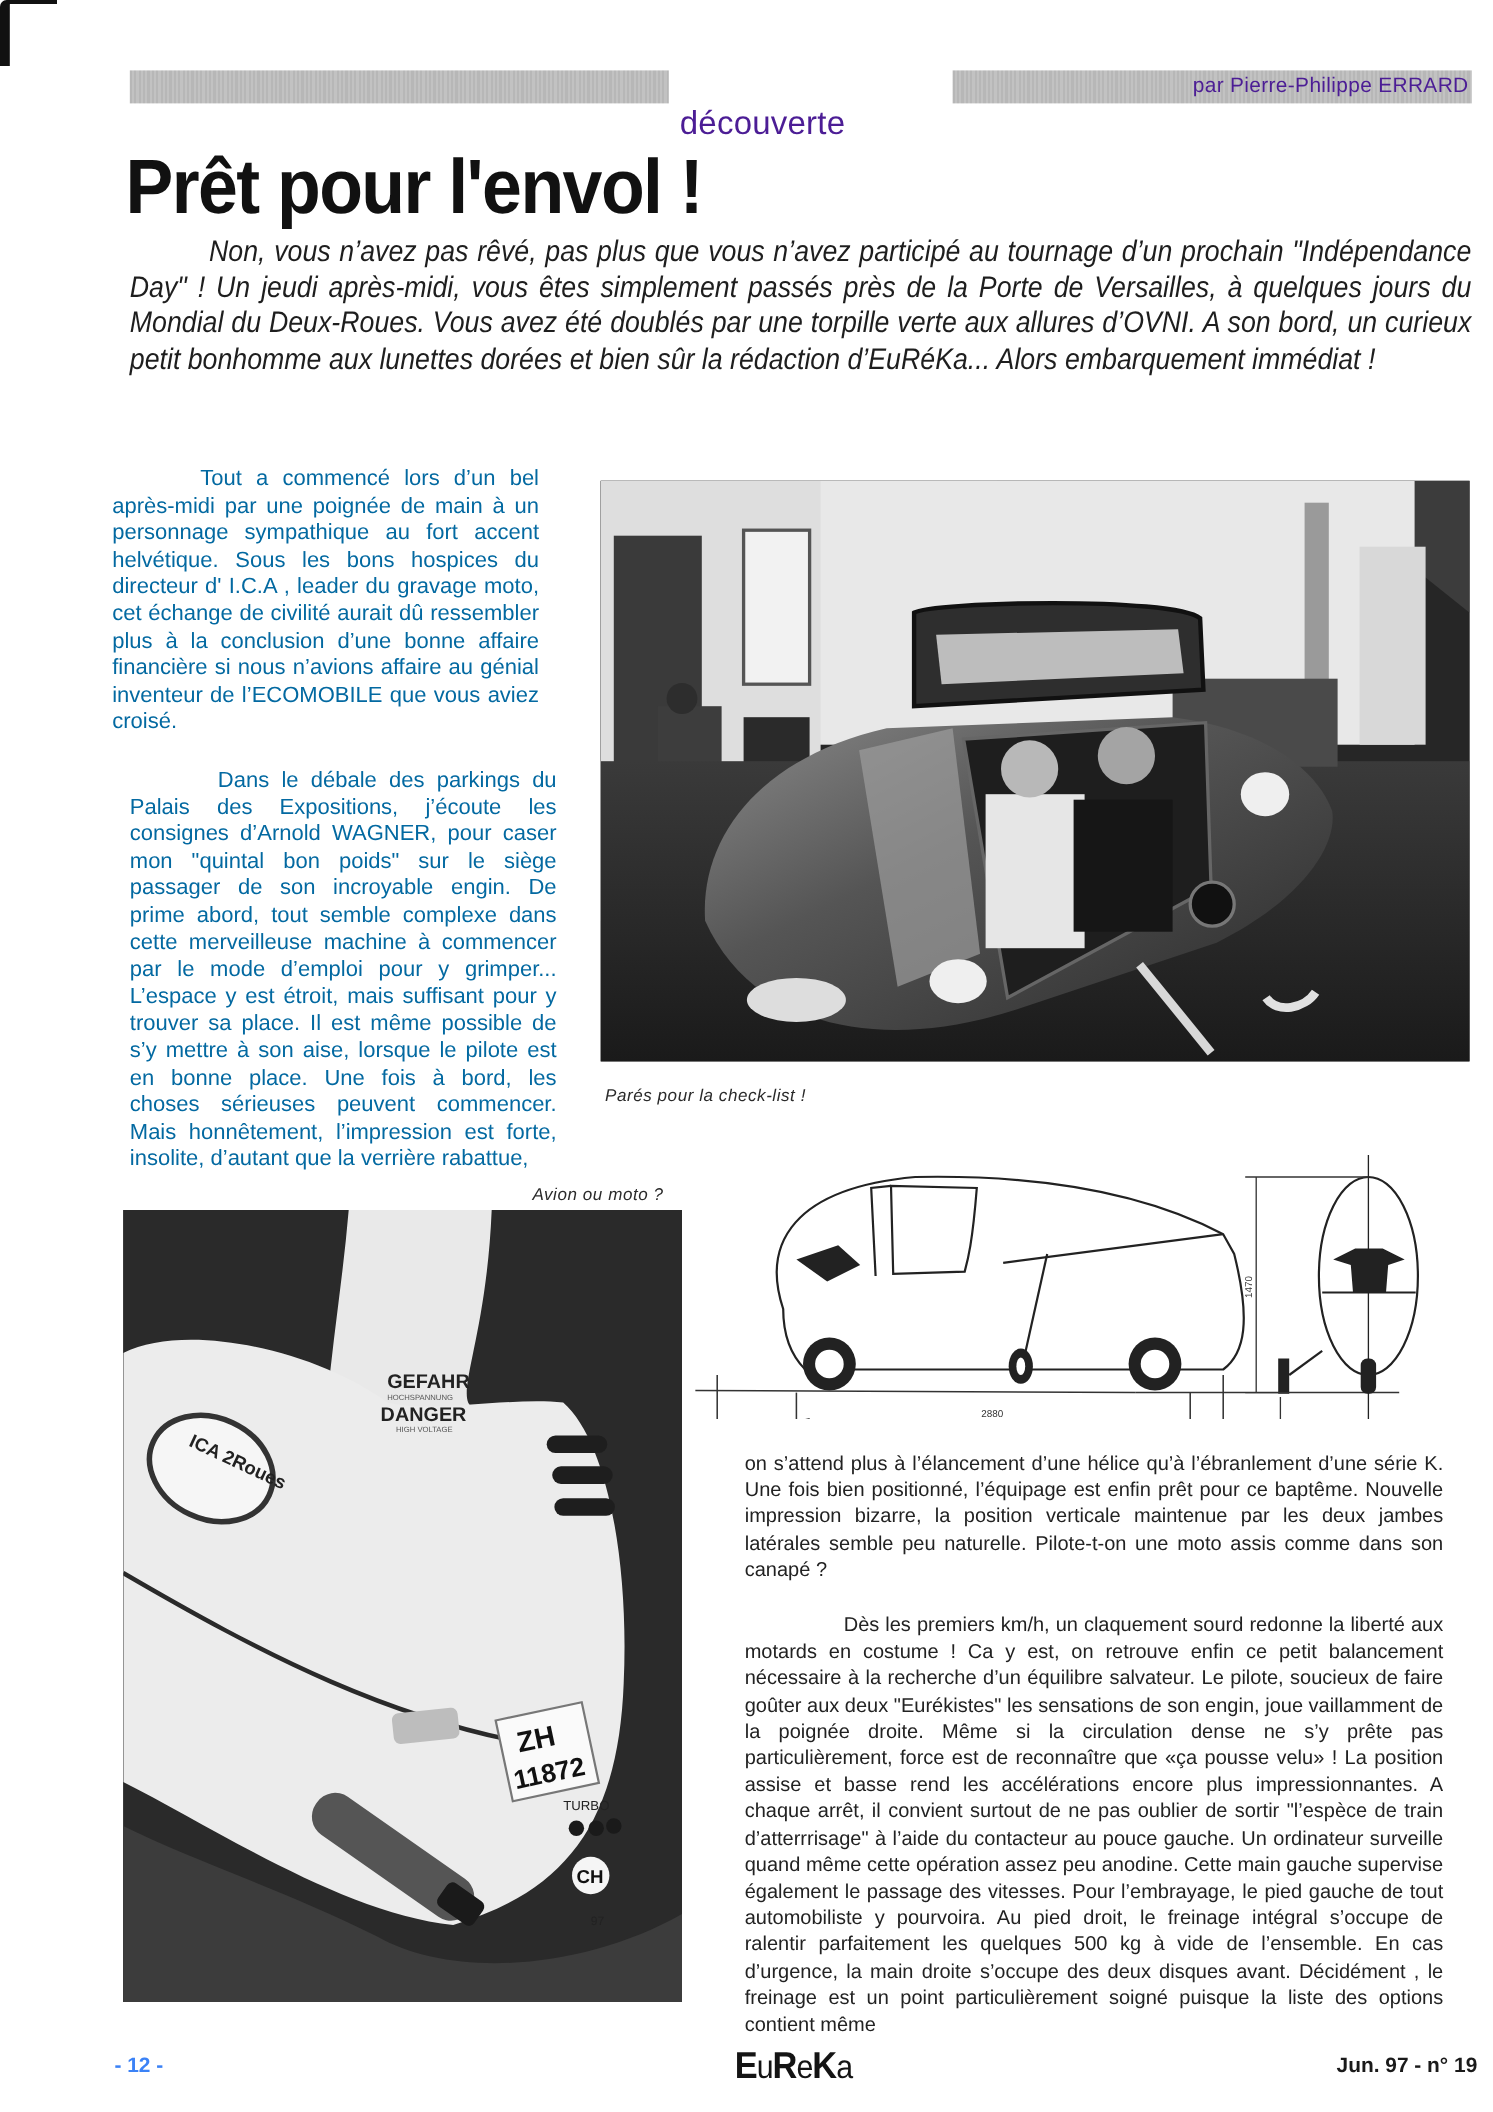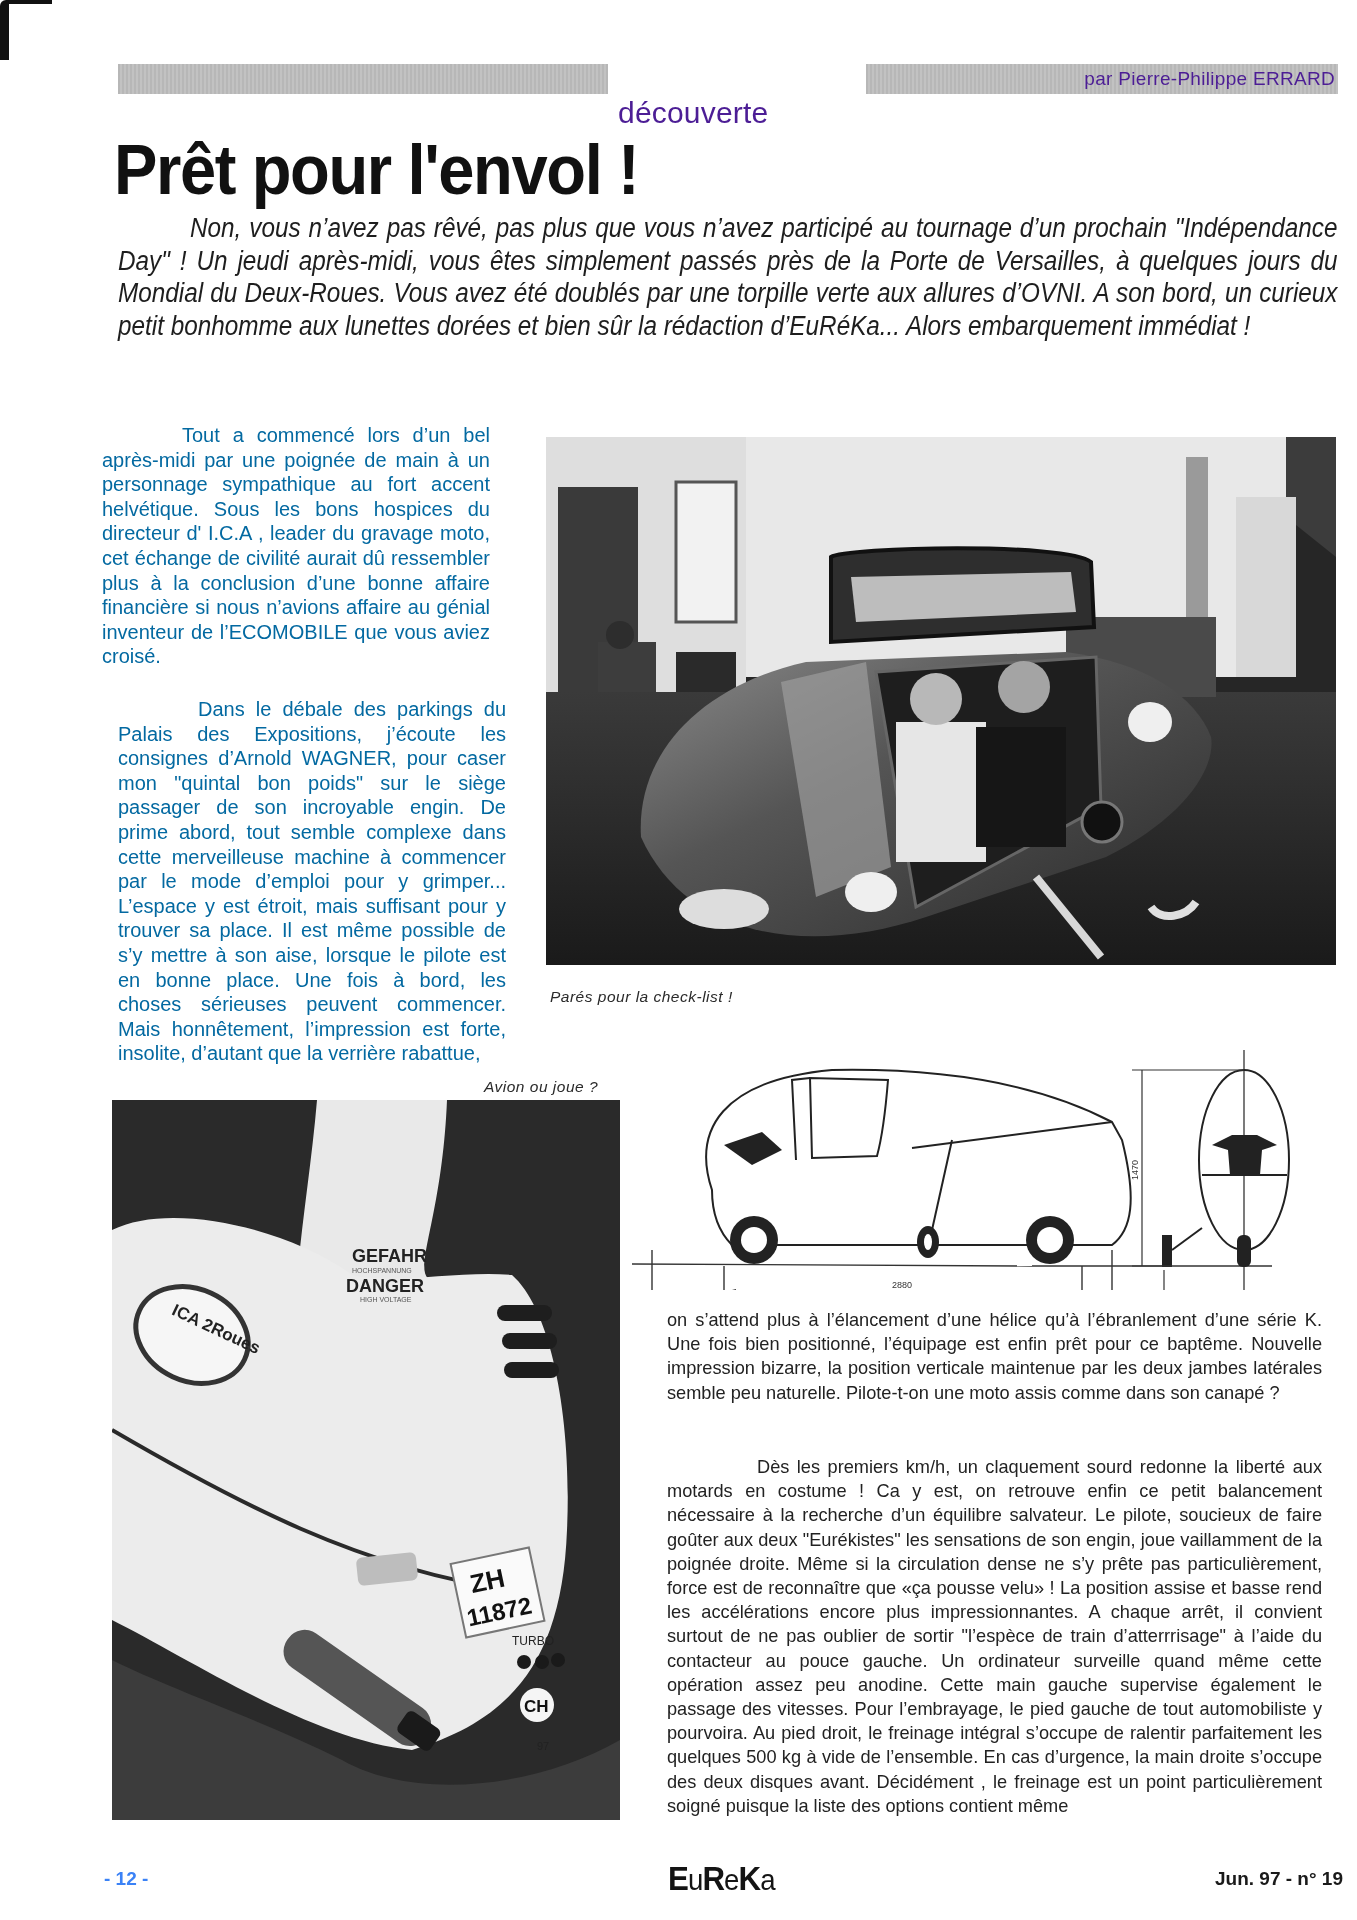--- a/index.html
+++ b/index.html
@@ -30,21 +30,21 @@
   .p2 { top: 697px; margin-left: 16px; }
   .photo { position: absolute; overflow: hidden; background: #222; }
   .photo-car { left: 546px; top: 437px; width: 790px; height: 528px; }
   .photo-rear { left: 112px; top: 1100px; width: 508px; height: 720px; }
   .caption { position: absolute; font-style: italic; font-size: 15.5px; color: #2a2a2a; letter-spacing: 0.5px; }
   .cap-car { left: 550px; top: 988px; }
   .cap-rear { left: 484px; top: 1078px; }
   .drawing { position: absolute; left: 620px; top: 1040px; width: 710px; height: 250px; padding-left: 12px; }
   .col-right { position: absolute; left: 667px; width: 655px; font-size: 18.2px; line-height: 24.2px;
                text-align: justify; color: #222; }
-  .col-right p { margin: 0; }
+  .col-right p { margin: 10px; }
   .p3 { top: 1308px; }
   .p4 { top: 1455px; }
   .p4 p { text-indent: 90px; }
   .footer-page { position: absolute; left: 104px; top: 1868px; font-size: 19px; font-weight: bold; color: #3b82f6; }
   .footer-logo { position: absolute; left: 668px; top: 1858px; font-size: 34px; font-weight: bold; line-height: 40px;
                  letter-spacing: -1px; color: #141414; transform: scaleX(0.92); transform-origin: left; }
   .footer-logo .sm { font-weight: normal; font-size: 30px; }
   .footer-issue { position: absolute; right: 14px; top: 1868px; font-size: 19px; font-weight: bold; color: #1a1a1a; }
 </style>
 </head>
@@ -120,21 +120,21 @@
     <path d="M150,640 C160,660 200,665 220,650" stroke="#ddd" stroke-width="10" fill="none"></path>
     <path d="M155,437 C170,455 200,455 225,430" stroke="#e0e0e0" stroke-width="9" fill="none" transform="translate(0,210)"></path>
     <path d="M605,470 C615,485 640,480 650,465" stroke="#e0e0e0" stroke-width="8" fill="none"></path>
     <line x1="490" y1="440" x2="555" y2="520" stroke="#d8d8d8" stroke-width="8"></line>
     <circle cx="576" cy="395" r="20" fill="#111" stroke="#777" stroke-width="3" transform="translate(-20,-10)"></circle>
     <ellipse cx="178" cy="652" rx="45" ry="20" fill="#ddd" transform="translate(0,-180)"></ellipse>
   </svg>
 </div>
 <div class="caption cap-car">Parés pour la check-list !</div>
 
-<div class="caption cap-rear">Avion ou joue ?</div>
+<div class="caption cap-rear">Avion ou moto ?</div>
 <div class="photo photo-rear">
   <svg width="508" height="720" viewBox="0 0 508 720">
     <rect width="508" height="720" fill="#2a2a2a"></rect>
 
     <path d="M205,0 L335,0 C330,120 300,170 318,180 L185,180 C190,120 200,60 205,0 Z" fill="#e9e9e9"></path>
 
     <path d="M0,130 C60,100 180,130 240,175 C280,185 350,170 400,175 C440,210 460,320 455,430 C450,560 400,620 300,650 C200,640 80,560 0,520 Z" fill="#ececec"></path>
     <path d="M0,560 L0,720 L508,720 L508,640 C420,690 300,700 230,660 C150,620 60,590 0,560 Z" fill="#3c3c3c"></path>
     <path d="M0,330 C120,400 250,470 400,490" stroke="#2a2a2a" stroke-width="4" fill="none"></path>
 

